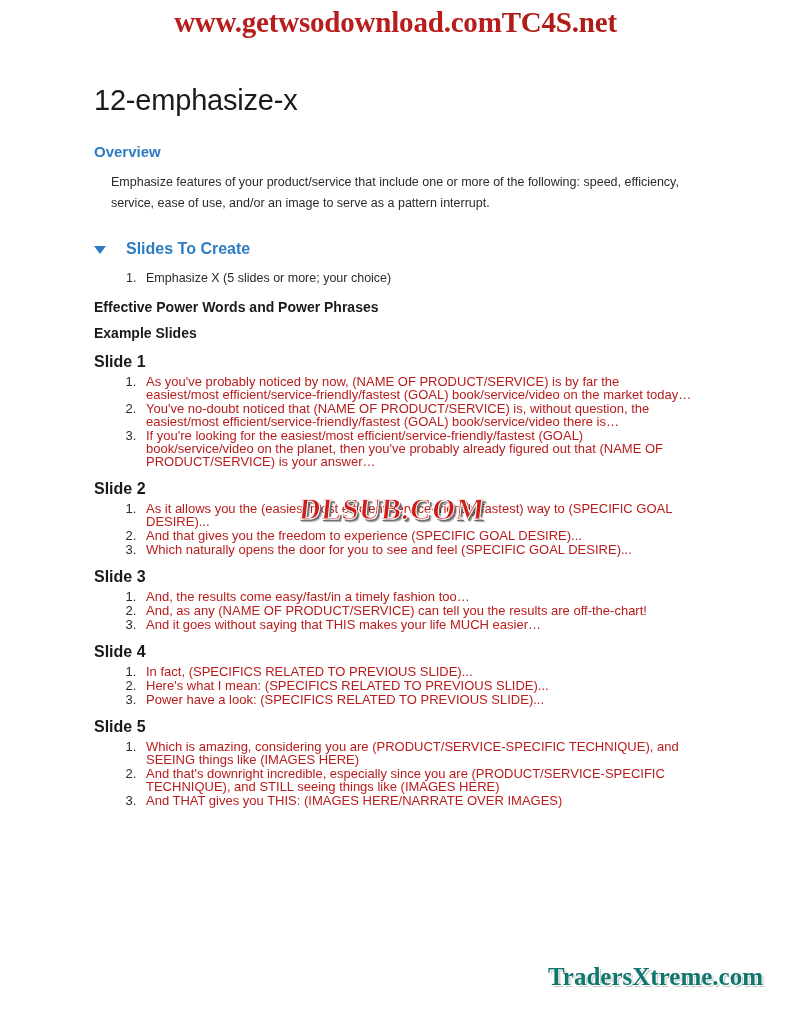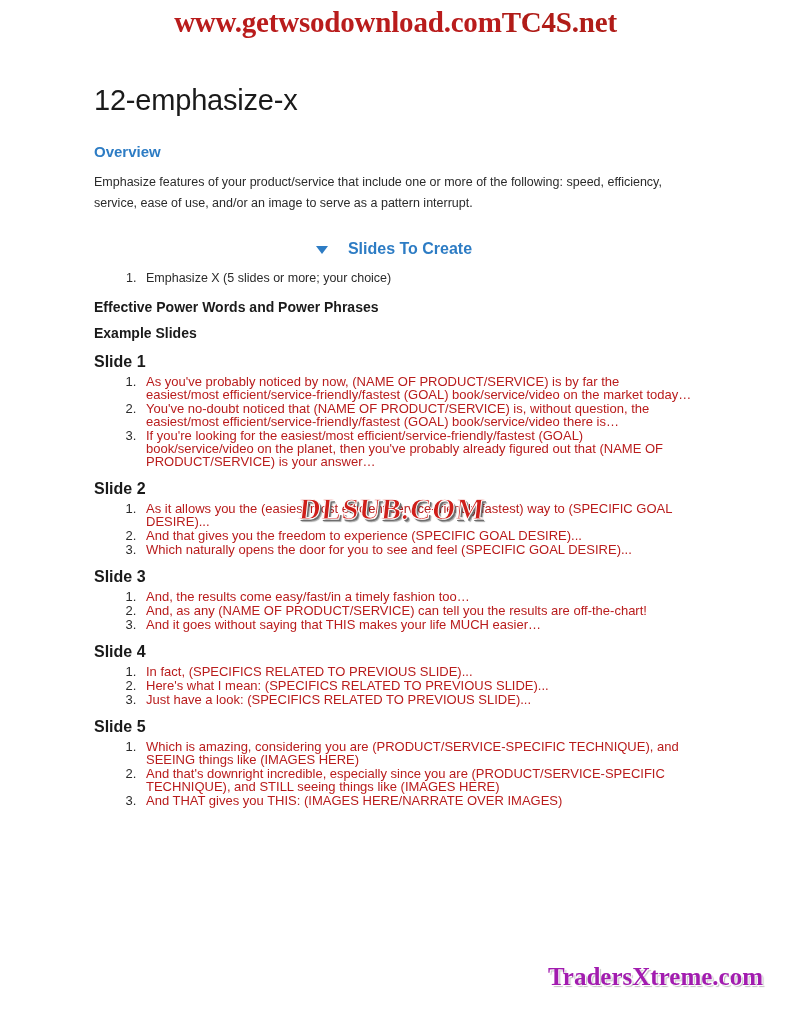--- a/index.html
+++ b/index.html
@@ -62,21 +62,21 @@
     position: absolute;
     top: 963px;
     left: 0;
     width: 791px;
     text-align: right;
     padding-right: 28px;
     box-sizing: border-box;
     font-family: "Liberation Serif", serif;
     font-weight: 700;
     font-size: 25px;
-    color: #a21caf;
+    color: #0f766e;
     text-shadow: 1px 1px 0 #ffffff, 2px 2px 1px rgba(0,0,0,.25);
   }
 
   
   .doc {
     position: absolute;
     top: 84px;
     left: 94px;
     width: 600px;
   }
@@ -96,38 +96,37 @@
     margin: 0 0 12px 0;
   }
 
   .h-blue.collapsible {
     font-size: 16px;
     margin-top: 26px;
     margin-bottom: 10px;
     display: flex;
     align-items: center;
     gap: 17px;
-    justify-content: center;
   }
   .tri {
     display: inline-block;
     width: 0; height: 0;
     border-left: 6px solid transparent;
     border-right: 6px solid transparent;
     border-top: 8px solid #2d7cc4;
     margin-right: 3px;
     position: relative;
     top: 1px;
   }
 
   .para {
     font-size: 12.5px;
     color: #2b2b2b;
     line-height: 21px;
-    margin: 0 0 6px 0;
+    margin: 0 0 6px 17px;
   }
 
   .h-bold {
     font-size: 14px;
     font-weight: 700;
     color: #1a1a1a;
     margin: 10px 0 8px 0;
   }
 
   .slide-label {
@@ -212,21 +211,21 @@
     <ol class="numlist">
       <li>And, the results come easy/fast/in a timely fashion too…</li>
       <li>And, as any (NAME OF PRODUCT/SERVICE) can tell you the results are off-the-chart!</li>
       <li>And it goes without saying that THIS makes your life MUCH easier…</li>
     </ol>
 
     <div class="slide-label">Slide 4</div>
     <ol class="numlist">
       <li>In fact, (SPECIFICS RELATED TO PREVIOUS SLIDE)...</li>
       <li>Here's what I mean:  (SPECIFICS RELATED TO PREVIOUS SLIDE)...</li>
-      <li>Just have a look:  (SPECIFICS RELATED TO PREVIOUS SLIDE)...</li>
+      <li>Power have a look:  (SPECIFICS RELATED TO PREVIOUS SLIDE)...</li>
     </ol>
 
     <div class="slide-label">Slide 5</div>
     <ol class="numlist">
       <li>Which is amazing, considering you are (PRODUCT/SERVICE-SPECIFIC TECHNIQUE), and SEEING things like (IMAGES HERE)</li>
       <li>And that's downright incredible, especially since you are (PRODUCT/SERVICE-SPECIFIC TECHNIQUE), and STILL seeing things like (IMAGES HERE)</li>
       <li>And THAT gives you THIS: (IMAGES HERE/NARRATE OVER IMAGES)</li>
     </ol>
 
   </div>

